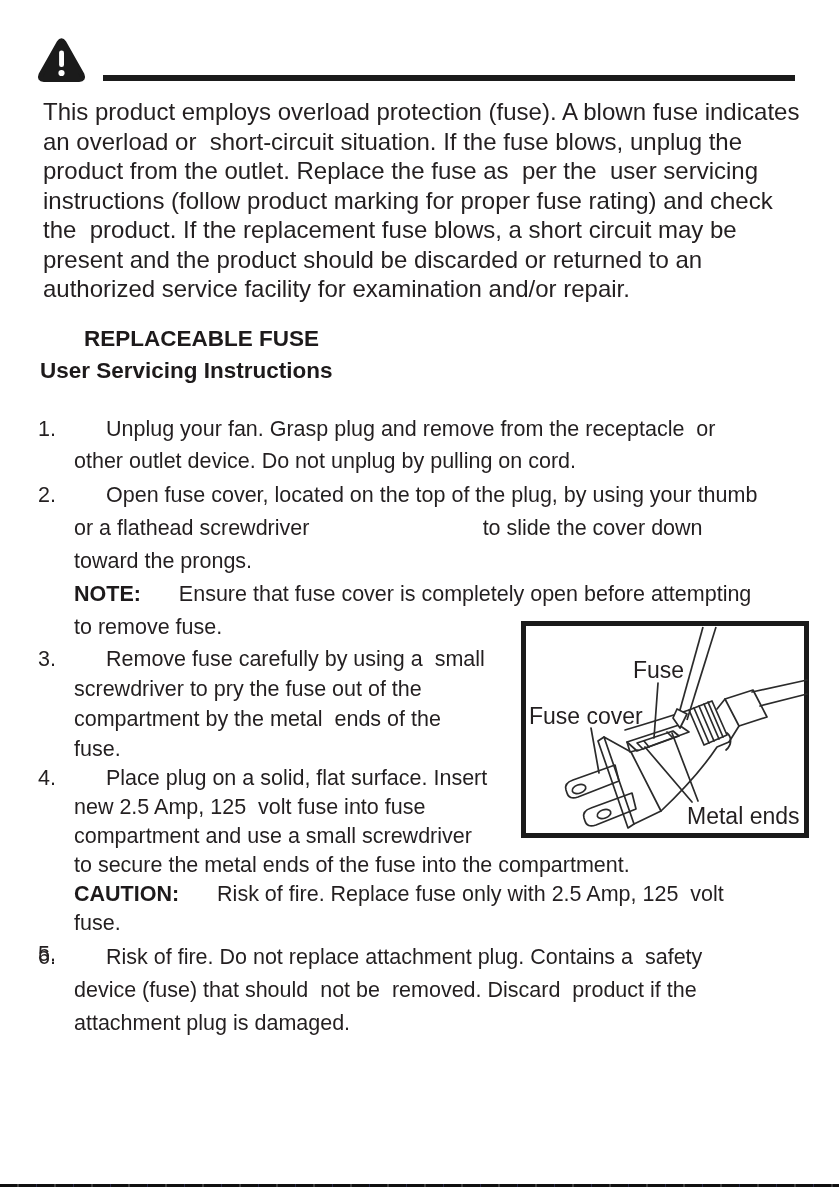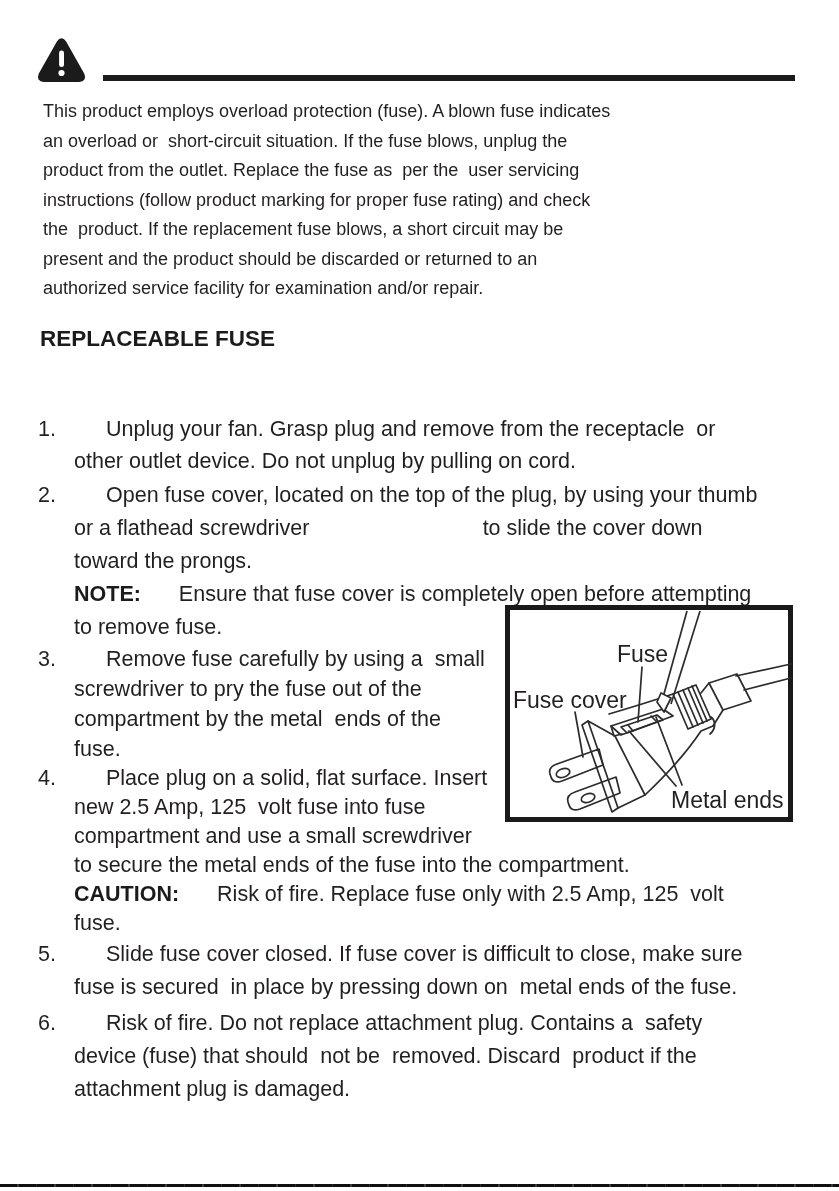--- a/index.html
+++ b/index.html
@@ -6,45 +6,45 @@
   .page{
     position:relative; width:839px; height:1191px; margin:0 auto;
     background:#ffffff; overflow:hidden;
     font-family:"Liberation Sans","DejaVu Sans",sans-serif;
     color:#231f20;
   }
   .warn{position:absolute; left:37px; top:38px; width:49px; height:47px;}
   .rule{position:absolute; left:103px; top:75px; width:692px; height:6px; background:#1b1b1b;}
   .intro{
     position:absolute; left:43px; top:97px; width:780px; margin:0;
-    font-size:18px; line-height:29.5px; white-space:pre-wrap;
+    font-size:24px; line-height:29.5px; white-space:pre-wrap;
   }
   .title,.subtitle{
     position:absolute; left:40px; margin:0;
     font-size:22.5px; font-weight:bold; color:#1d1a1b; line-height:26px;
   }
-  .title{top:326px;}
+  .title{top:326px;margin-left:44px;}
   .subtitle{top:358px;}
   .steps{
     position:absolute; left:38px; top:413px; width:784px;
     margin:0; padding:0; list-style:none; font-size:21.5px;
   }
   .step{position:relative; padding-left:36px;}
   .num{position:absolute; left:0; top:0;}
   .txt{white-space:pre-wrap;margin-left:32px;}
   .emph{font-weight:bold; white-space:pre-wrap; color:#1d1a1b;text-align:center;}
   .s1{line-height:32px;}
   .s2{line-height:33px; margin-top:2px;}
   .s3{line-height:30px;}
   .s4{line-height:29px;}
   .s5{line-height:33px;}
   .s6{line-height:33px; margin-top:3px;}
   .fig{
     position:absolute; left:505px; top:605px; width:288px; height:217px;
-    margin:0; background:#f0abfc;
+    margin:16px; background:#f0abfc;
   }
   .fig svg{display:block; width:288px; height:217px;}
   .scanline{
     position:absolute; left:0; top:1184px; width:839px; height:3px;
     background:repeating-linear-gradient(90deg,#0f0f0f 0 17px,#3d3d3d 17px 19px,#101010 19px 36px,#2a2a4a 36px 37px);
   }
 </style>
 </head>
 <body>
 
@@ -60,41 +60,41 @@
 
   <p class="intro">This product employs overload protection (fuse). A blown fuse indicates
 an overload or  short-circuit situation. If the fuse blows, unplug the
 product from the outlet. Replace the fuse as  per the  user servicing
 instructions (follow product marking for proper fuse rating) and check
 the  product. If the replacement fuse blows, a short circuit may be
 present and the product should be discarded or returned to an
 authorized service facility for examination and/or repair.</p>
 
   <h1 class="title">REPLACEABLE FUSE</h1>
+  <h2 class="subtitle">User Servicing Instructions</h2>
 
   <ol class="steps">
     <li class="step s1"><span class="num">1.</span><span class="txt">Unplug your fan. Grasp plug and remove from the receptacle  or
 other outlet device. Do not unplug by pulling on cord.</span></li>
     <li class="step s2"><span class="num">2.</span><span class="txt">Open fuse cover, located on the top of the plug, by using your thumb
 or a flathead screwdriver                             to slide the cover down
 toward the prongs.
 </span><b class="emph">NOTE:</b><span class="txt"> Ensure that fuse cover is completely open before attempting
 to remove fuse.</span></li>
     <li class="step s3"><span class="num">3.</span><span class="txt">Remove fuse carefully by using a  small
 screwdriver to pry the fuse out of the
 compartment by the metal  ends of the
 fuse.</span></li>
     <li class="step s4"><span class="num">4.</span><span class="txt">Place plug on a solid, flat surface. Insert
 new 2.5 Amp, 125  volt fuse into fuse
 compartment and use a small screwdriver
 to secure the metal ends of the fuse into the compartment.
 </span><b class="emph">CAUTION:</b><span class="txt"> Risk of fire. Replace fuse only with 2.5 Amp, 125  volt
 fuse.</span></li>
-    <li class="step s5"><span class="num">5.</span><span class="txt">Slide fuse cover closed. If fuse cover is difficult to close, make sure
-fuse is secured  in place by pressing down on  metal ends of the fuse.</span></li>
+    <li class="step s5"><span class="num">5.</span></li>
     <li class="step s6"><span class="num">6.</span><span class="txt">Risk of fire. Do not replace attachment plug. Contains a  safety
 device (fuse) that should  not be  removed. Discard  product if the
 attachment plug is damaged.</span></li>
   </ol>
 
   <figure class="fig">
     <svg viewBox="0 0 288 217" aria-hidden="true">
       <rect x="2.5" y="2.5" width="283" height="212" fill="#ffffff" stroke="#1a1a1a" stroke-width="5"></rect>
 
       <g stroke="#2b2b2b" stroke-width="1.7" fill="none" stroke-linejoin="round" stroke-linecap="round">

